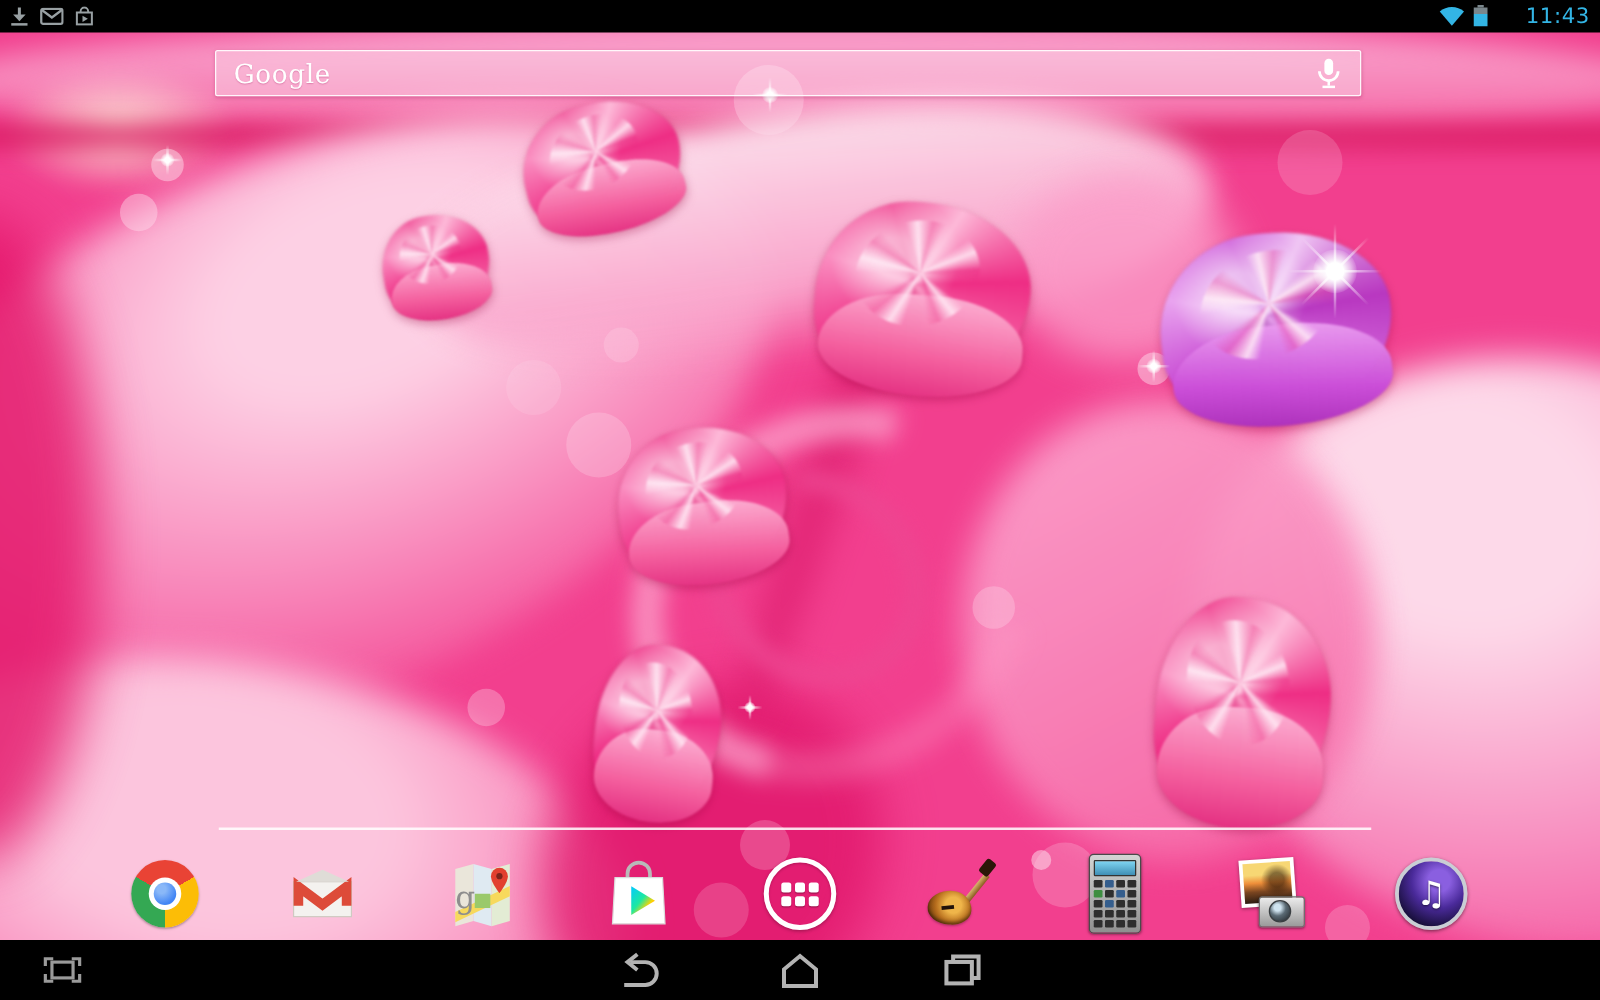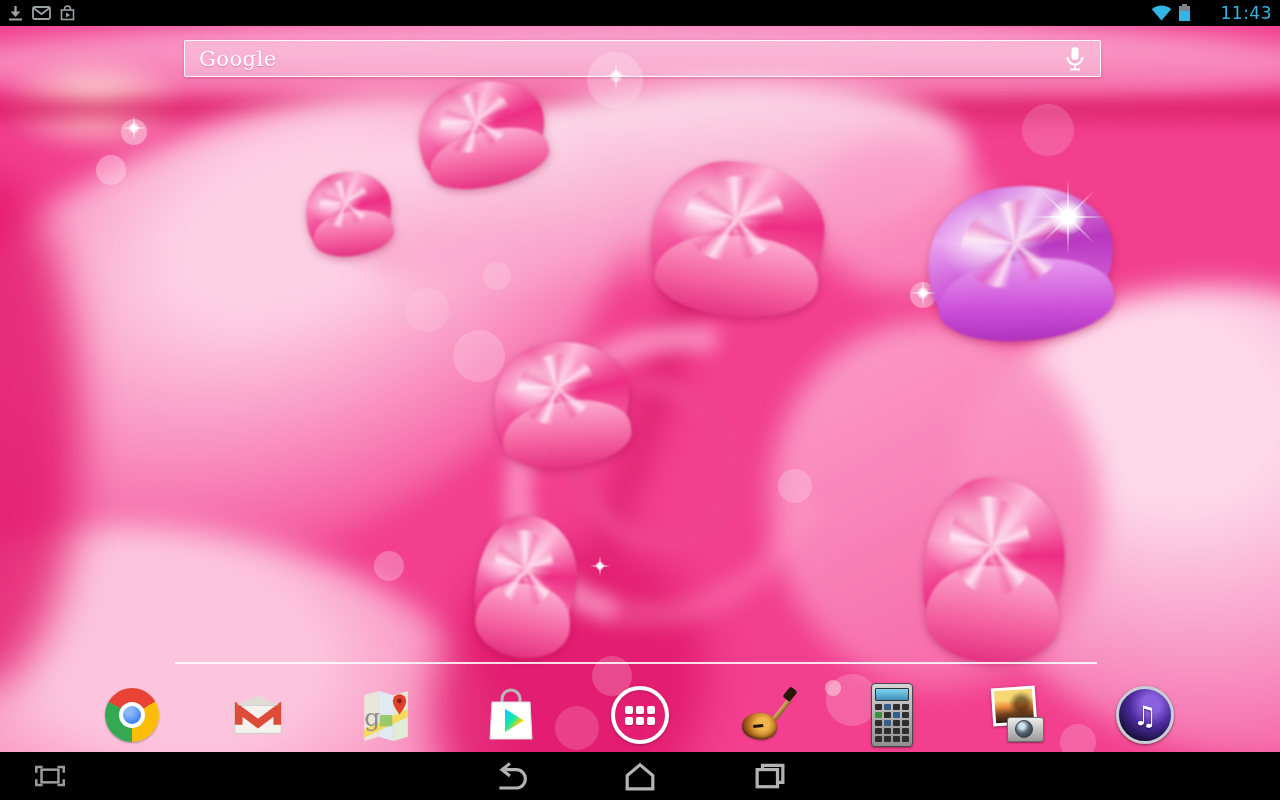--- a/index.html
+++ b/index.html
@@ -49,21 +49,21 @@
       rgba(255,255,255,0) 0 26deg,rgba(255,236,246,.85) 40deg,rgba(231,24,118,.25) 58deg,rgba(255,255,255,0) 72deg);
     filter:blur(1px);transform:rotate(-15deg);}
   .rosebud.magenta .bloom{background:
       radial-gradient(circle at 36% 30%,rgba(255,255,255,.6) 0 10%,rgba(255,255,255,0) 34%),
       conic-gradient(from 230deg at 46% 44%,
         #c33ecf,#e9a4ef 55deg,#c94ed6 110deg,#f0c6f4 160deg,
         #b837c0 215deg,#da74e2 265deg,#aa2fb4 310deg,#c33ecf 360deg);}
   .rosebud.magenta .cup{background:linear-gradient(185deg,rgba(238,168,243,.95),#cb4ed8 60%,#a82cb6);}
 
   
-  .search-bar{position:absolute;left:184px;top:40px;width:917px;height:37px;z-index:10;
+  .search-bar{position:absolute;left:172px;top:40px;width:917px;height:37px;z-index:10;
     background:rgba(255,255,255,.32);border:1px solid rgba(255,255,255,.9);border-radius:2px;
     box-shadow:0 1px 3px rgba(130,0,60,.25);display:flex;align-items:center;box-sizing:border-box;}
   .g-logo{margin-left:14px;color:#fff;font-family:"DejaVu Serif",serif;font-size:21px;letter-spacing:.5px;
     text-shadow:0 1px 1px rgba(160,20,90,.3);}
   .mic-btn{margin-left:auto;margin-right:14px;display:flex;align-items:center;}
 
   
   .dock-divider{position:absolute;left:175px;top:662px;width:922px;height:2px;
     background:rgba(255,255,255,.85);z-index:10;}
   .app{position:absolute;top:686px;width:58px;height:58px;display:flex;align-items:center;justify-content:center;z-index:12;}

